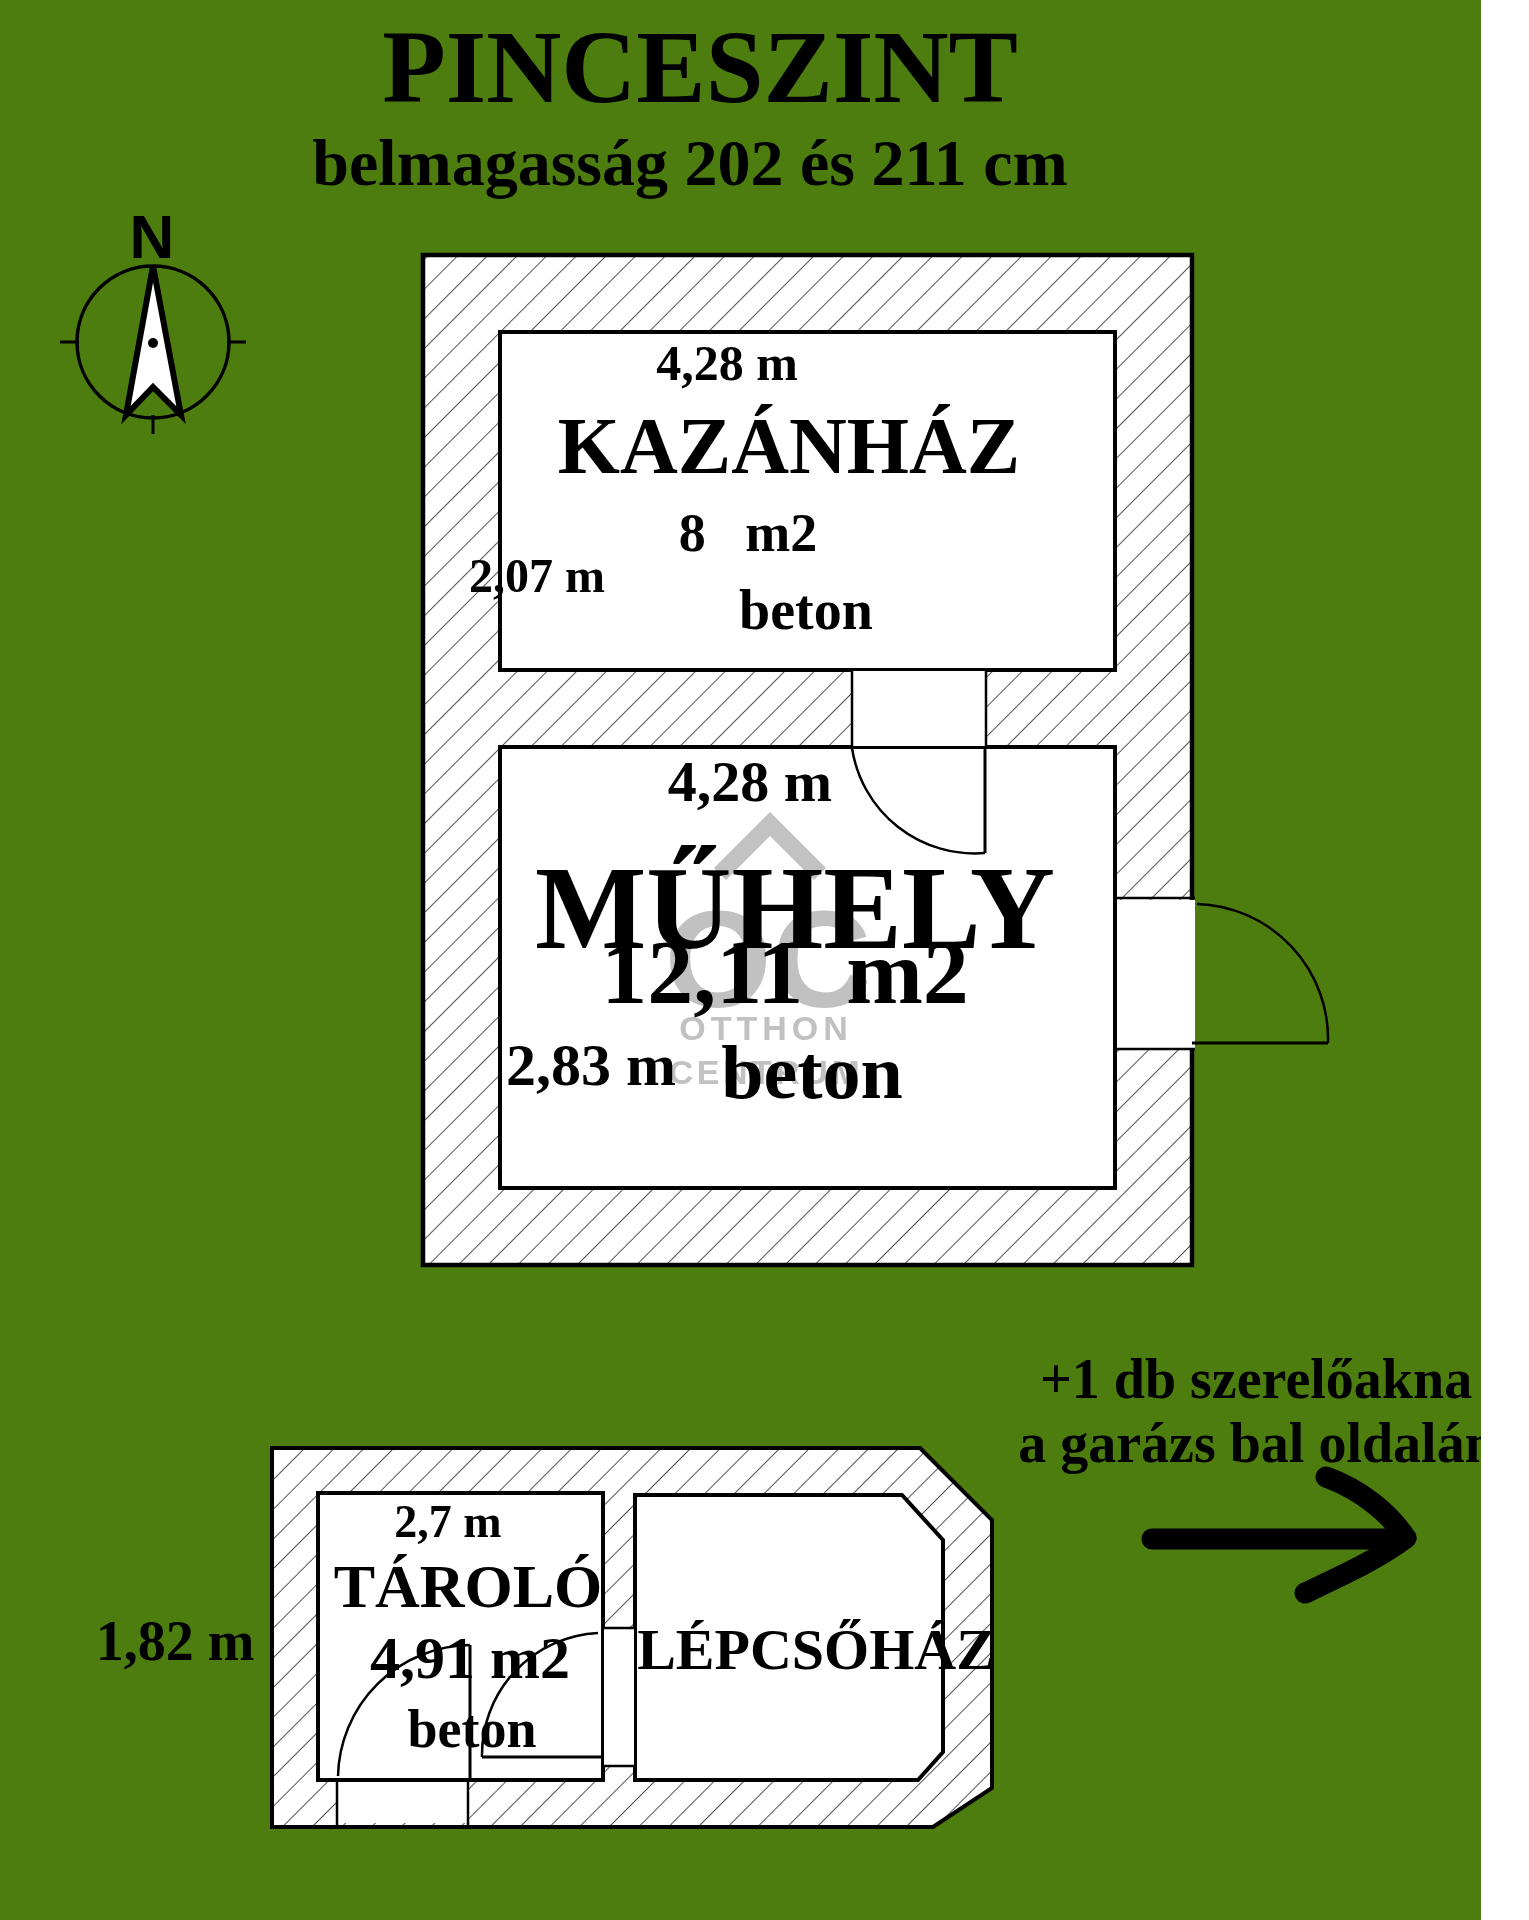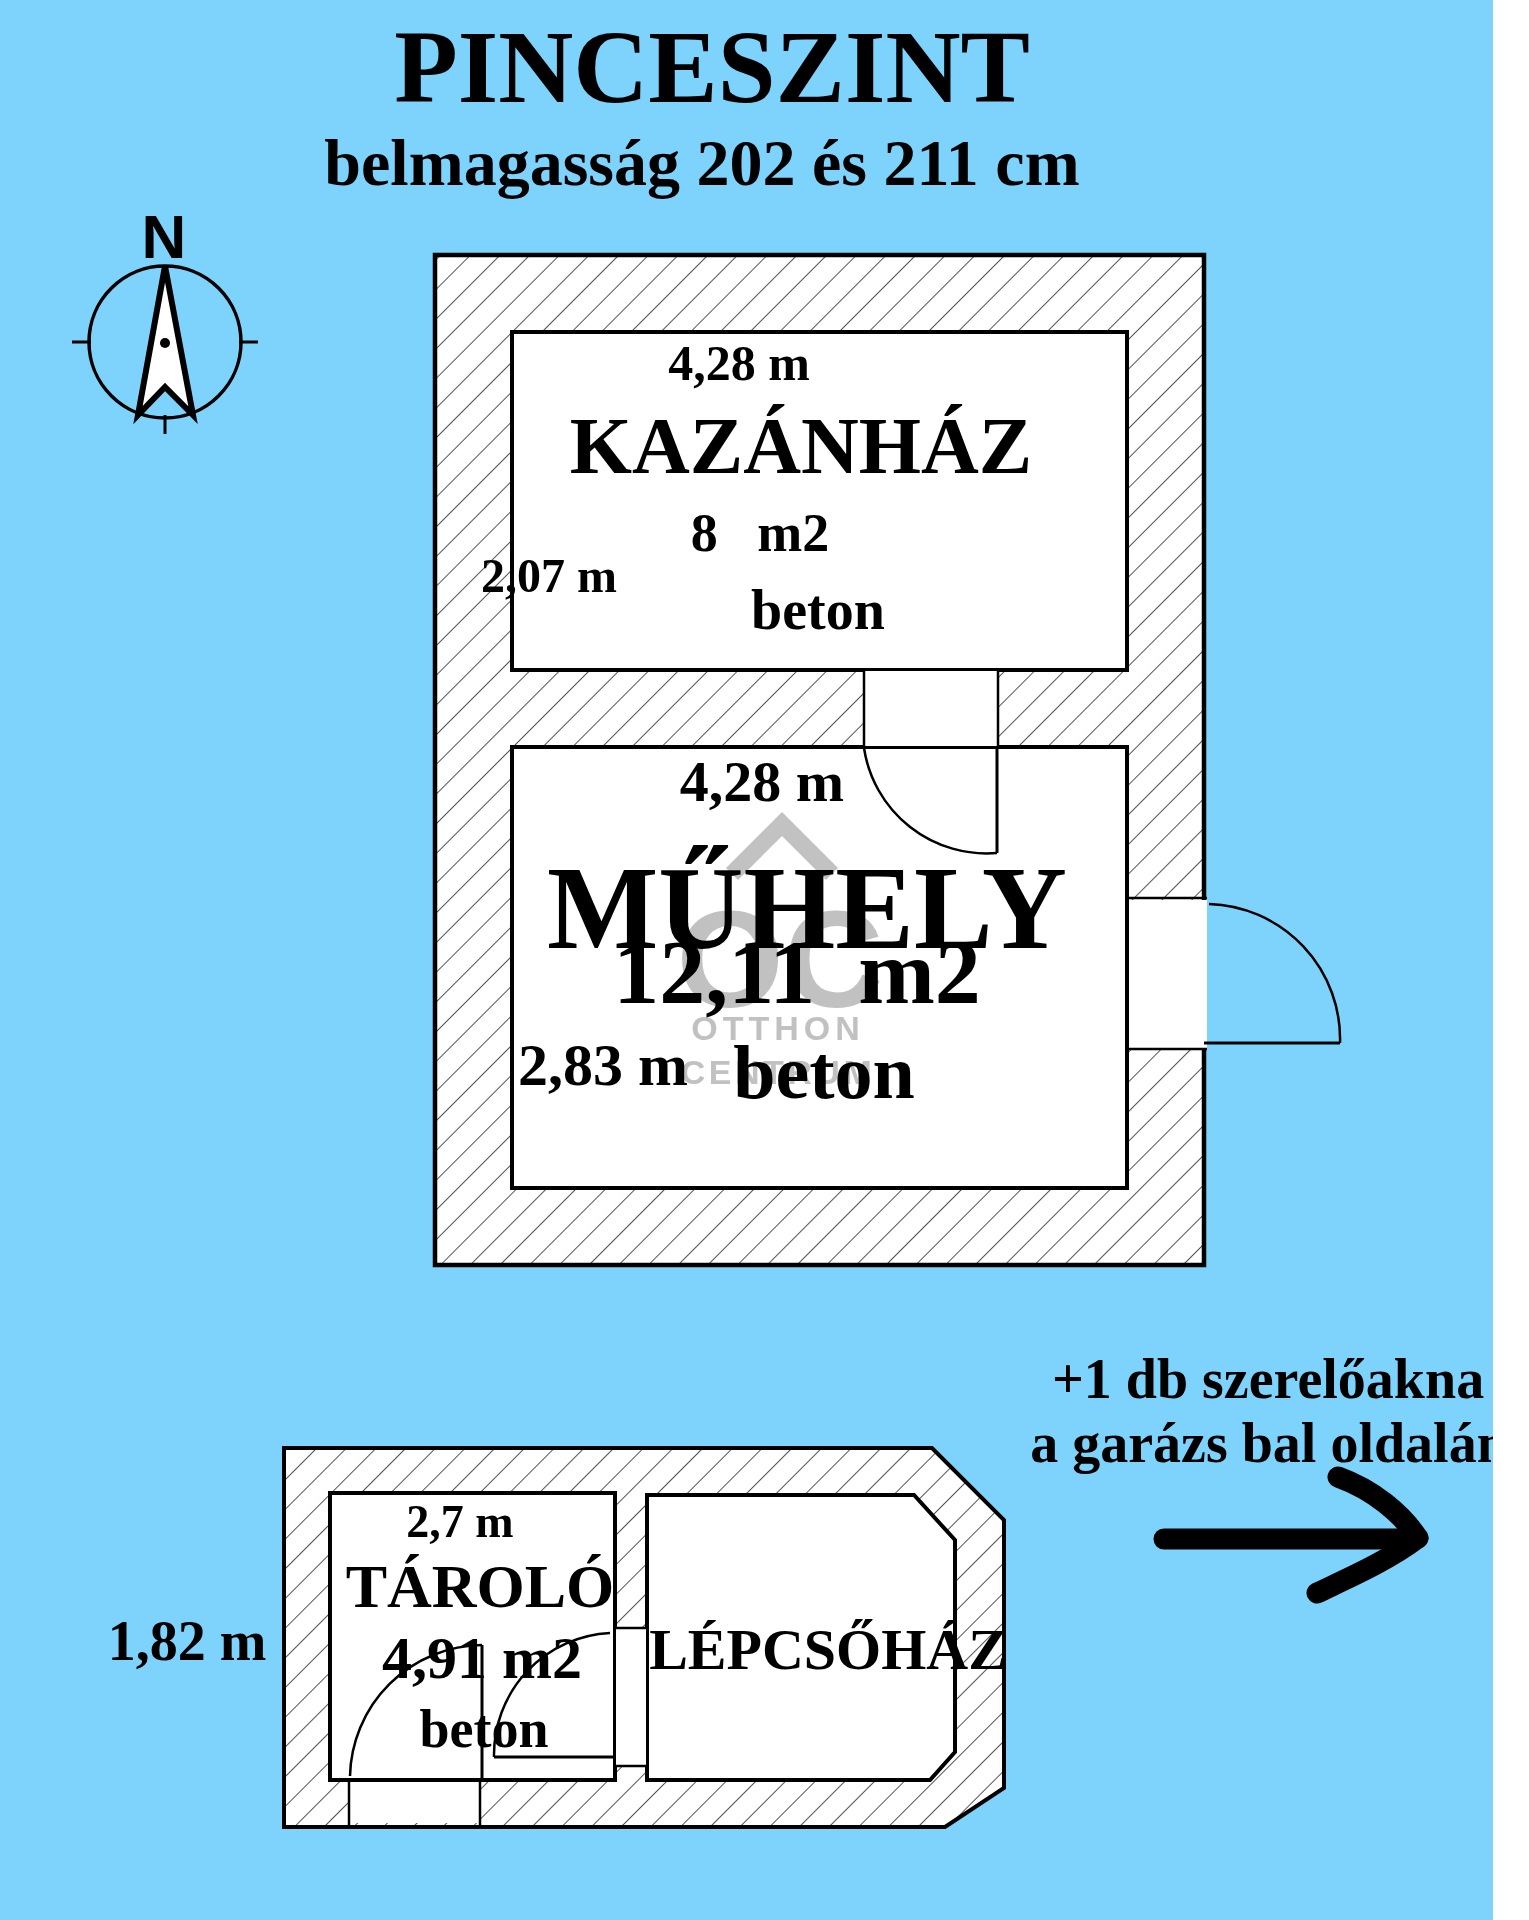--- a/index.html
+++ b/index.html
@@ -1,16 +1,16 @@
 <!DOCTYPE html>
 <html><head>
 <meta charset="utf-8">
 <style>
   html,body{margin:0;padding:0;background:#ffffff;}
-  .page{position:relative;width:1481px;height:1920px;background:#7dd3fc;overflow:hidden;padding-left:12px;}
+  .page{position:relative;width:1481px;height:1920px;background:#4d7c0f;overflow:hidden;}
   svg{display:block;}
   .t{font-family:"Liberation Serif",serif;font-weight:bold;fill:#000;}
   .sans{font-family:"Liberation Sans",sans-serif;font-weight:bold;}
   .wm{fill:#8f8f8f;opacity:0.55;}
   .ink{stroke:#000;fill:none;}
 </style>
 </head>
 <body>
 
 <div class="page">

